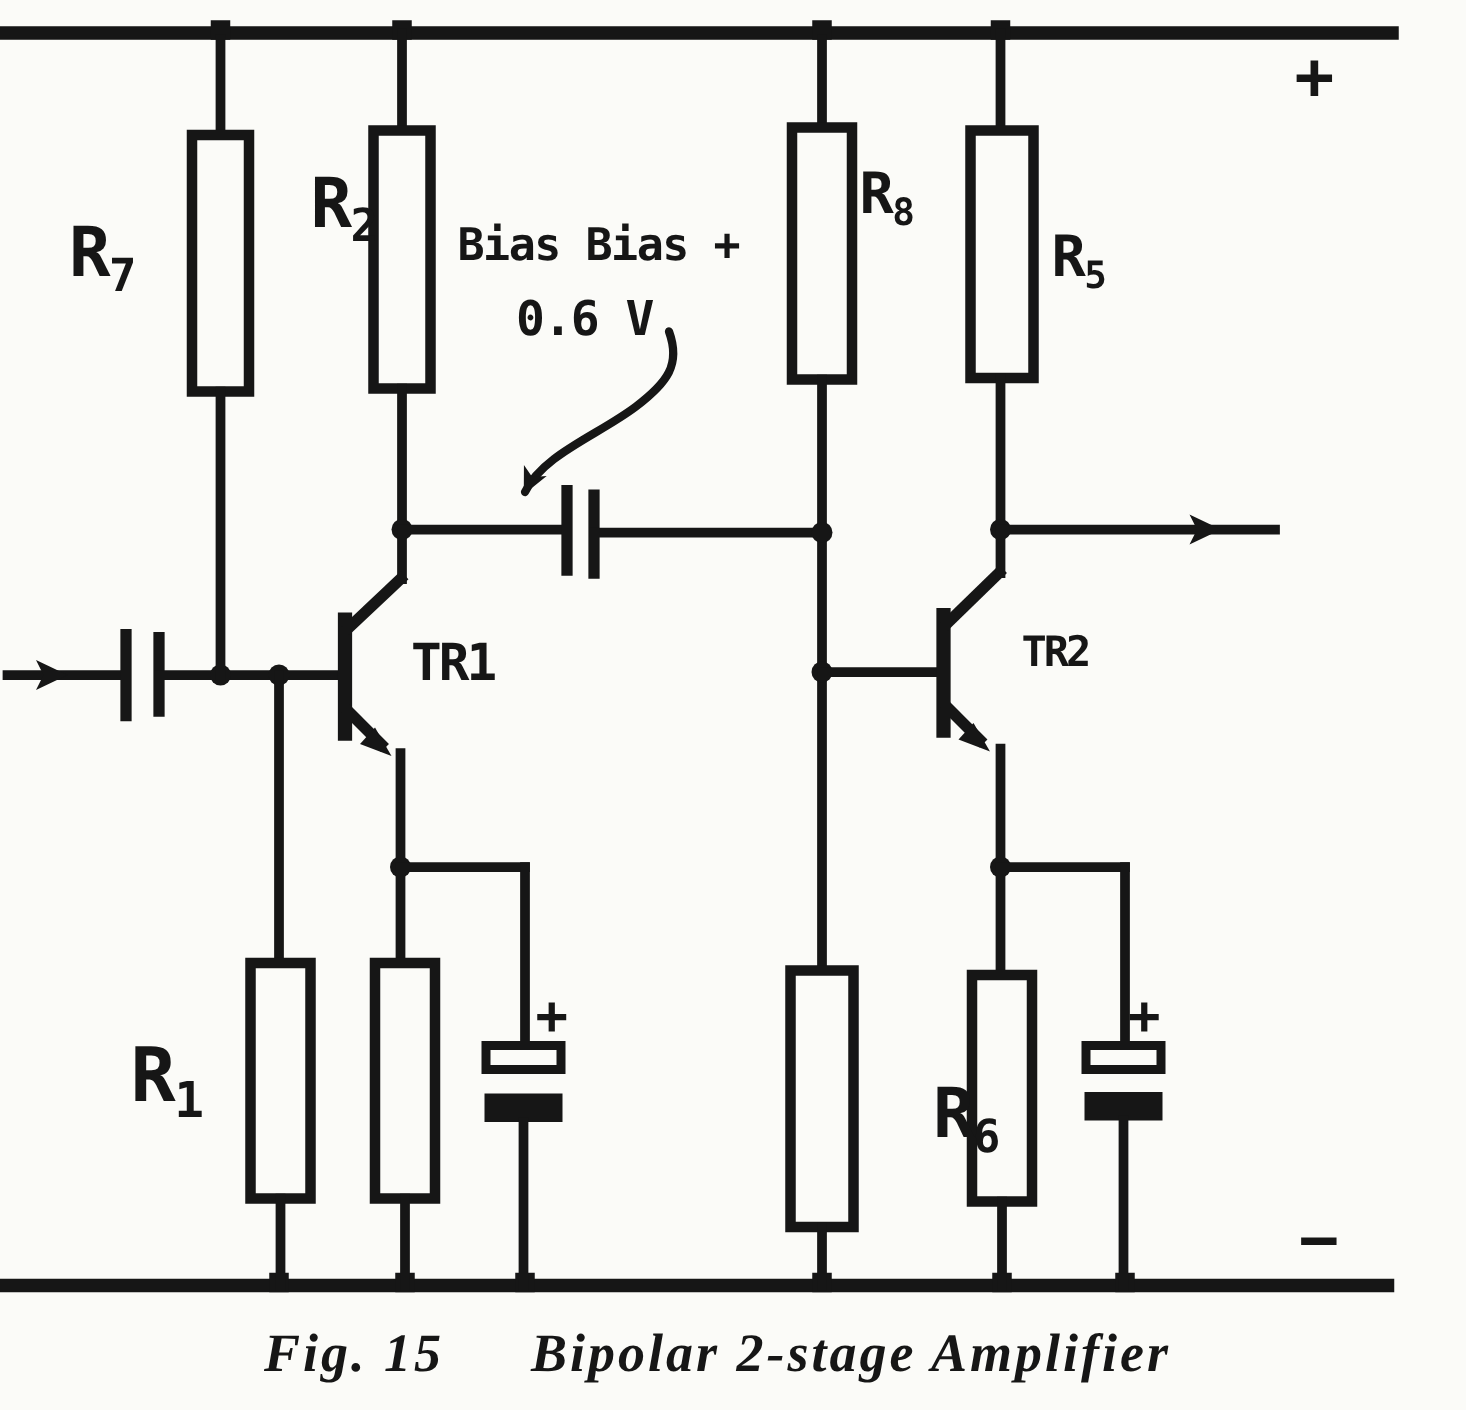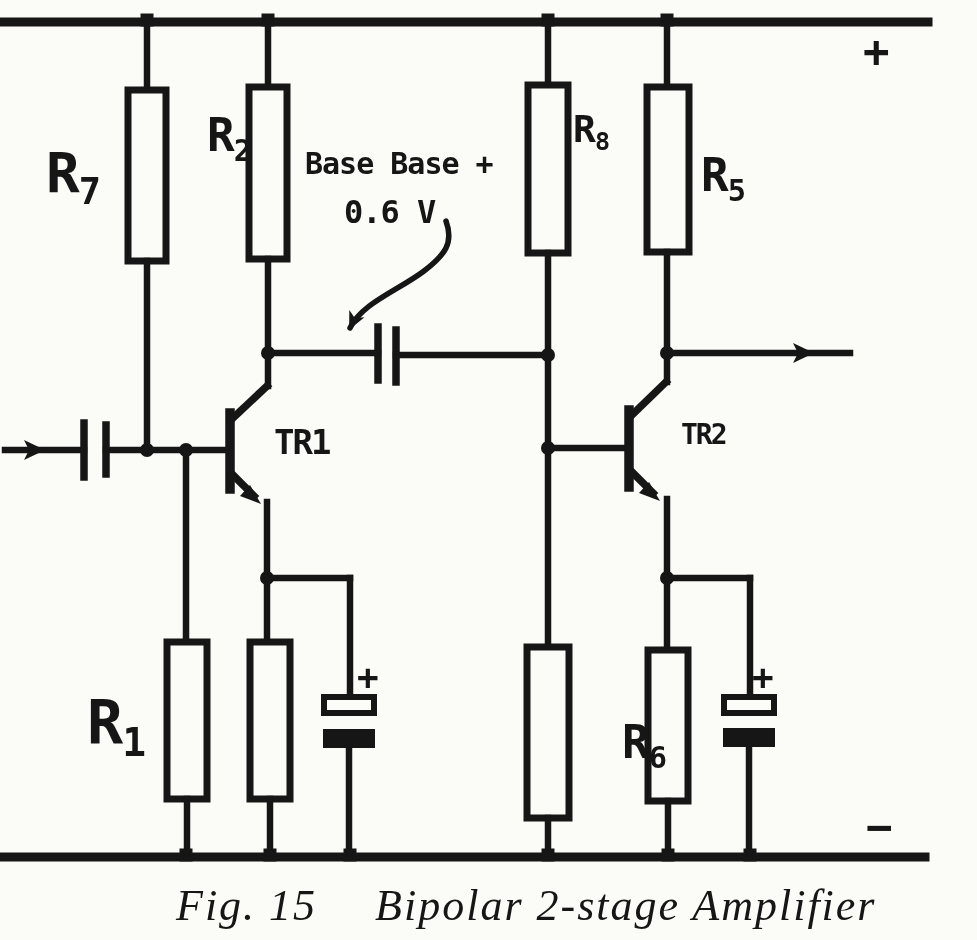--- a/index.html
+++ b/index.html
@@ -24,22 +24,22 @@
   #arr path { fill:var(--ink); }
   
   .lbl {
     position:absolute; color:var(--ink); font-weight:bold;
     line-height:1; white-space:nowrap; letter-spacing:-1px;
   }
   .sub { font-size:0.66em; vertical-align:-0.32em; letter-spacing:0; }
   .caption {
     position:absolute; color:var(--ink);
     font-family:"Liberation Serif", serif;
-    font-style:italic; font-weight:normal;
-    font-size:44px; line-height:1; white-space:nowrap; letter-spacing:2px;
+    font-style:italic; font-weight:bold;
+    font-size:36px; line-height:1; white-space:nowrap; letter-spacing:2px;
   }
   .caption .gap { display:inline-block; width:58px; }
 </style>
 </head>
 <body>
 
 <div class="page">
 
   <svg class="schem" width="977" height="940" viewBox="0 0 977 940">
     <defs>
@@ -150,31 +150,31 @@
       <path d="M667,578 H750" class="w"></path>
       <path d="M750,578 V696" class="w"></path>
       <g>
         <rect x="724" y="697" width="50" height="16" class="comp thin"></rect>
         <rect x="723" y="728" width="52" height="19" class="solid"></rect>
       </g>
       <path d="M749,747 V857" class="w"></path>
     </g>
   </svg>
 
-  <div class="lbl" style="left:46px;top:145px;font-size:56px"><span>R</span><span class="sub">7</span></div>
+  <div class="lbl" style="left:46px;top:145px;font-size:46px"><span>R</span><span class="sub">7</span></div>
   <div class="lbl" style="left:207px;top:112px;font-size:46px"><span>R</span><span class="sub">2</span></div>
   <div class="lbl" style="left:573px;top:110px;font-size:38px"><span>R</span><span class="sub">8</span></div>
-  <div class="lbl" style="left:701px;top:152px;font-size:46px"><span>R</span><span class="sub">5</span></div>
-  <div class="lbl" style="left:87px;top:692px;font-size:60px"><span>R</span><span class="sub">1</span></div>
+  <div class="lbl" style="left:701px;top:152px;font-size:38px"><span>R</span><span class="sub">5</span></div>
+  <div class="lbl" style="left:87px;top:692px;font-size:50px"><span>R</span><span class="sub">1</span></div>
   <div class="lbl" style="left:622px;top:719px;font-size:46px"><span>R</span><span class="sub">6</span></div>
 
   <div class="lbl" style="left:274px;top:425px;font-size:34px;letter-spacing:-2px">TR1</div>
   <div class="lbl" style="left:681px;top:421px;font-size:28px;letter-spacing:-2px">TR2</div>
 
-  <div class="lbl" style="left:305px;top:149px;font-size:30px">Base Base +</div>
+  <div class="lbl" style="left:305px;top:149px;font-size:30px">Bias Bias +</div>
   <div class="lbl" style="left:344px;top:196px;font-size:32px">0.6 V</div>
 
   <div class="lbl" style="left:863px;top:30px;font-size:44px">+</div>
   <div class="lbl" style="left:866px;top:805px;font-size:44px">−</div>
 
   <div class="lbl" style="left:357px;top:660px;font-size:36px">+</div>
   <div class="lbl" style="left:752px;top:660px;font-size:36px">+</div>
 
   <div class="caption" style="left:176px;top:884px"><span>Fig. 15</span><span class="gap"></span><span>Bipolar 2-stage Amplifier</span></div>
 

